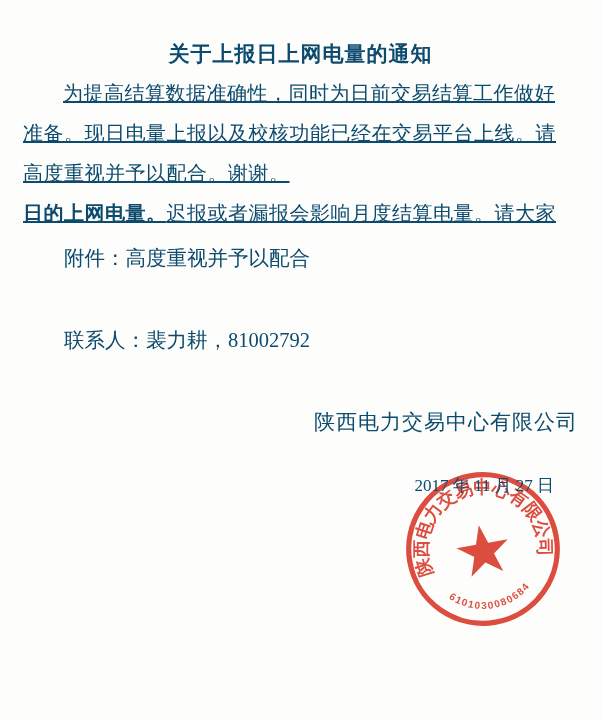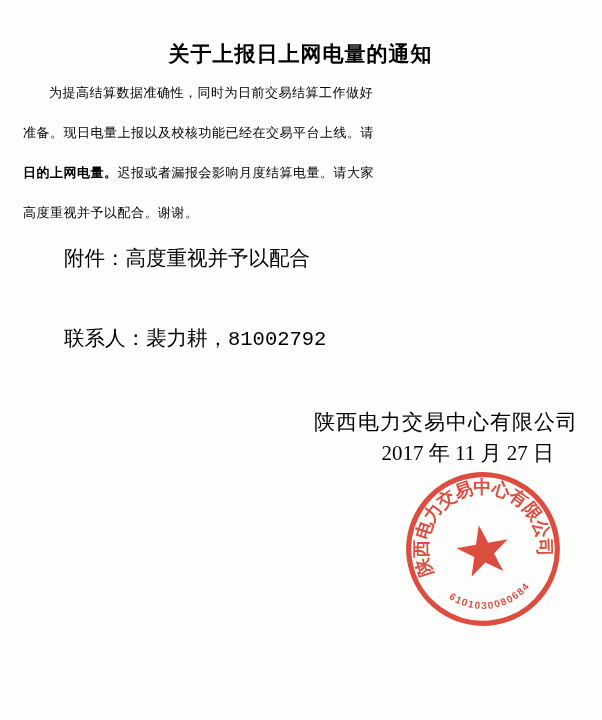--- a/index.html
+++ b/index.html
@@ -5,69 +5,69 @@
   html, body { margin: 0; padding: 0; background: #ffffff; }
   .page {
     position: relative;
     width: 602px;
     height: 720px;
     box-sizing: border-box;
     padding: 40px 24px 0 23px;
     background: #fdfdfc;
     overflow: hidden;
     font-family: "Liberation Serif", "DejaVu Serif", serif;
-    color: #000000;
+    color: #0c4a6e;
   }
   .title {
     margin: 0;
     font-size: 21px;
     font-weight: 700;
     line-height: 28px;
     text-align: center;
     letter-spacing: 1px;
   }
   .salutation {
     margin-top: 24px;
     font-size: 20.5px;
     line-height: 32px;
   }
   .paragraph { margin-top: 5px; }
   .para-line {
-    font-size: 13px;
+    font-size: 20px;
     line-height: 40px;
     white-space: nowrap;
     letter-spacing: 0.5px;
+    text-decoration: underline;
   }
   .para-line.indent { text-indent: 2em; }
   .para-line .bold { font-weight: 700; }
   .attachment {
     margin-top: 5px;
     font-size: 20.5px;
     line-height: 40px;
     text-indent: 2em;
   }
   .contact {
     margin-top: 46px;
     font-size: 20.5px;
     line-height: 32px;
     text-indent: 2em;
-    font-family: Liberation Mono, monospace;
   }
   .signature { position: relative; z-index: 2; }
   .company {
     margin-top: 50px;
     font-size: 21px;
     line-height: 32px;
     text-align: right;
     letter-spacing: 1px;
   }
   .date {
-    margin-top: 0;
+    margin-top: 33px;
     margin-right: 24px;
-    font-size: 21px;
+    font-size: 17px;
     line-height: 30px;
     text-align: right;
   }
   .seal {
     position: absolute;
     left: 404px;
     top: 470px;
     width: 158px;
     height: 158px;
     z-index: 1;
@@ -84,22 +84,22 @@
 <body>
 
 <div class="page">
 
   <h1 class="title">关于上报日上网电量的通知</h1>
 
 
   <div class="paragraph">
       <div class="para-line indent"><span>为提高结算数据准确性，同时为日前交易结算工作做好</span></div>
       <div class="para-line"><span>准备。现日电量上报以及校核功能已经在交易平台上线。请</span></div>
+      <div class="para-line"><span>高度重视并予以配合。谢谢。</span></div>
       <div class="para-line"><span class="bold">日的上网电量。</span><span>迟报或者漏报会影响月度结算电量。请大家</span></div>
-      <div class="para-line"><span>高度重视并予以配合。谢谢。</span></div>
     </div>
 
   <div class="attachment">附件：高度重视并予以配合</div>
 
   <div class="contact">联系人：裴力耕，81002792</div>
 
   <div class="signature">
     <div class="company">陕西电力交易中心有限公司</div>
     <div class="date">2017 年 11 月 27 日</div>
   </div>

